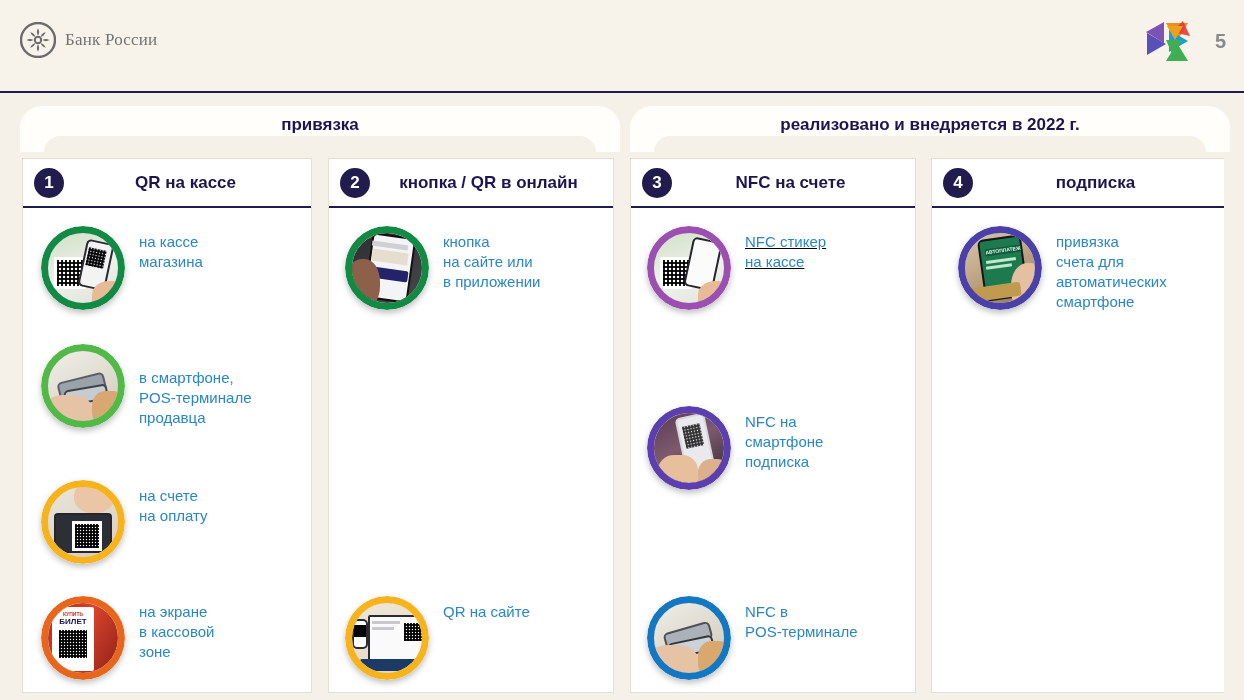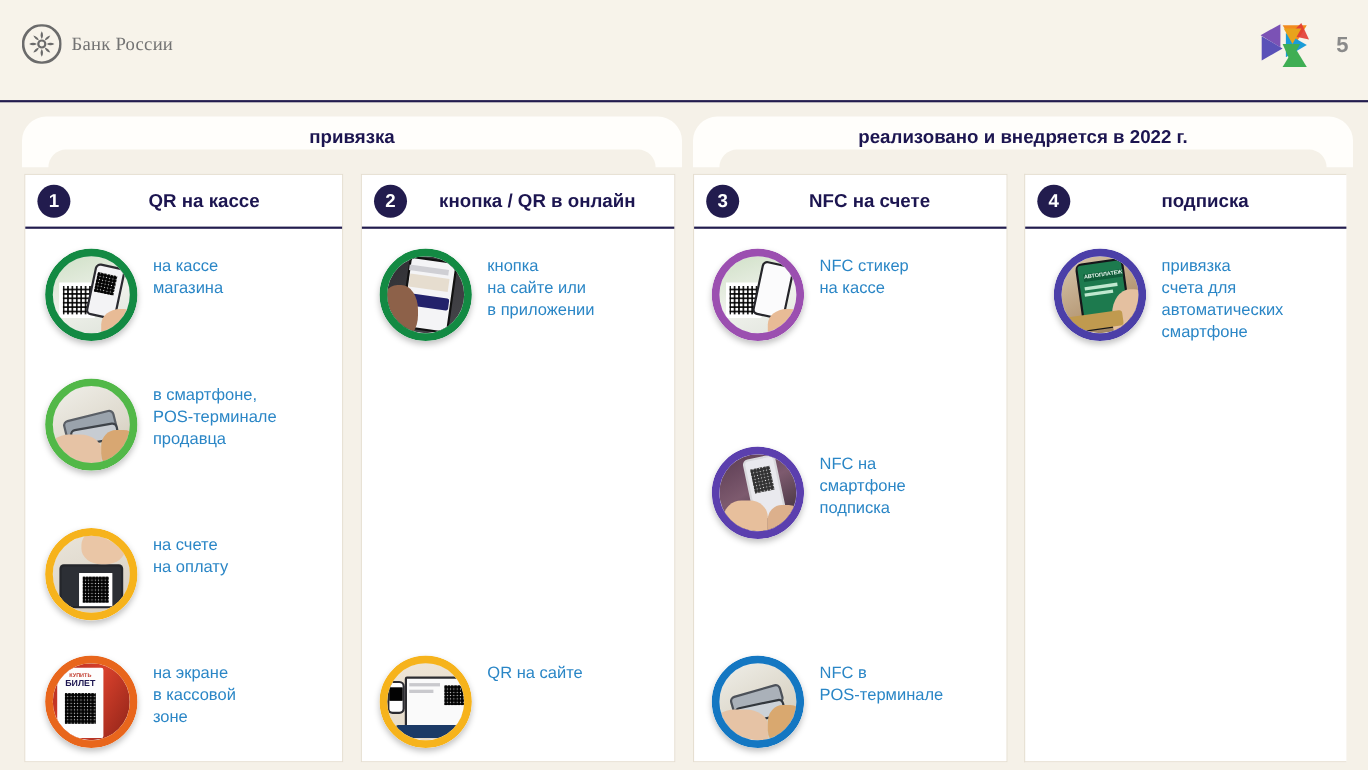--- a/index.html
+++ b/index.html
@@ -174,21 +174,21 @@
             </div>
             <div class="qr" style="left:39px;top:16px;width:18px;height:18px;background-size:3px 3px;transform:rotate(12deg)"></div>
             <div class="hand" style="left:44px;top:48px;width:34px;height:28px;background:#e8bb96;border-radius:50% 40% 30% 30%;"></div>
           </div>
           <div class="ring" style="border:7px solid #138a43"></div>
         </div>
         <div class="row-label">на кассе
 магазина</div>
       </div>
 
-      <div class="row" style="left:18px;top:136px;">
+      <div class="row" style="left:18px;top:136px;align-items:flex-end;">
         <div class="thumb">
           <div class="photo">
             <div class="ph" style="background:linear-gradient(150deg,#f0efe9 0%,#ded9cd 60%,#cfc6b2 100%)"></div>
             <div class="phone" style="left:10px;top:26px;width:48px;height:20px;transform:rotate(-14deg);background:#5a5f66;">
               <div class="scr" style="background:#9aa3ac"></div>
             </div>
             <div class="phone" style="left:16px;top:36px;width:44px;height:16px;transform:rotate(-10deg);background:#3e4349;">
               <div class="scr" style="background:#c7ccd2"></div>
             </div>
             <div class="hand" style="left:-4px;top:44px;width:48px;height:34px;background:#e6c3a5;"></div>
@@ -285,21 +285,21 @@
     </div>
   </div>
 
   <div class="card c3">
     <div class="card-head">
       <div class="num-badge">3</div>
       <div class="card-title">NFC на счете</div>
     </div>
     <div class="card-body">
 
-      <div class="row" style="left:16px;top:18px;">
+      <div class="row" style="left:16px;top:18px;text-decoration:underline;">
         <div class="thumb">
           <div class="photo">
             <div class="ph" style="background:linear-gradient(160deg,#cfe0c6 0%,#f0f2ec 55%,#e2e5de 100%)"></div>
             <div class="qr" style="left:6px;top:24px;width:26px;height:26px;background-size:4px 4px;border:3px solid #fff;"></div>
             <div class="phone" style="left:34px;top:6px;width:30px;height:50px;transform:rotate(12deg);background:#25252a;">
               <div class="scr" style="background:#fbfbfc"></div>
             </div>
             <div class="hand" style="left:44px;top:48px;width:34px;height:28px;background:#e8bb96;border-radius:50% 40% 30% 30%;"></div>
           </div>
           <div class="ring" style="border:7px solid #9b4fb0"></div>

